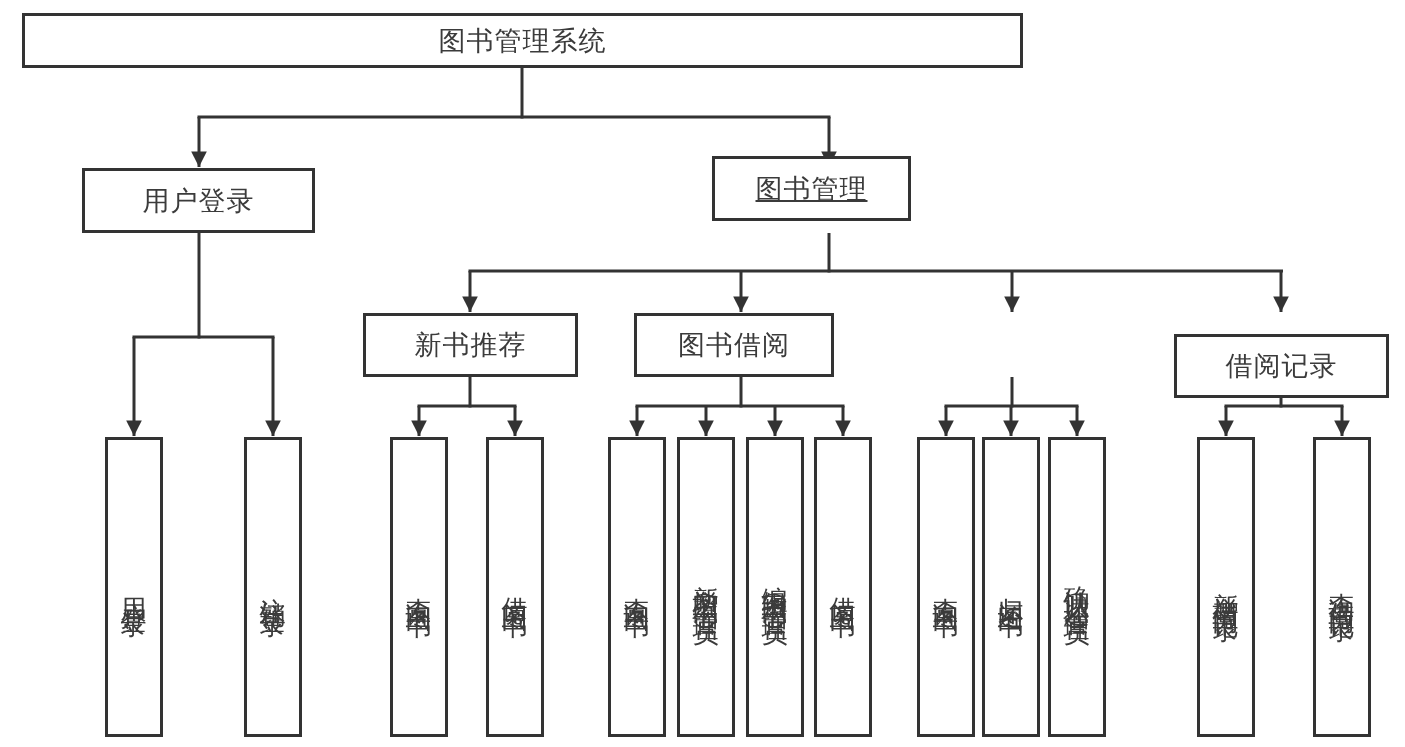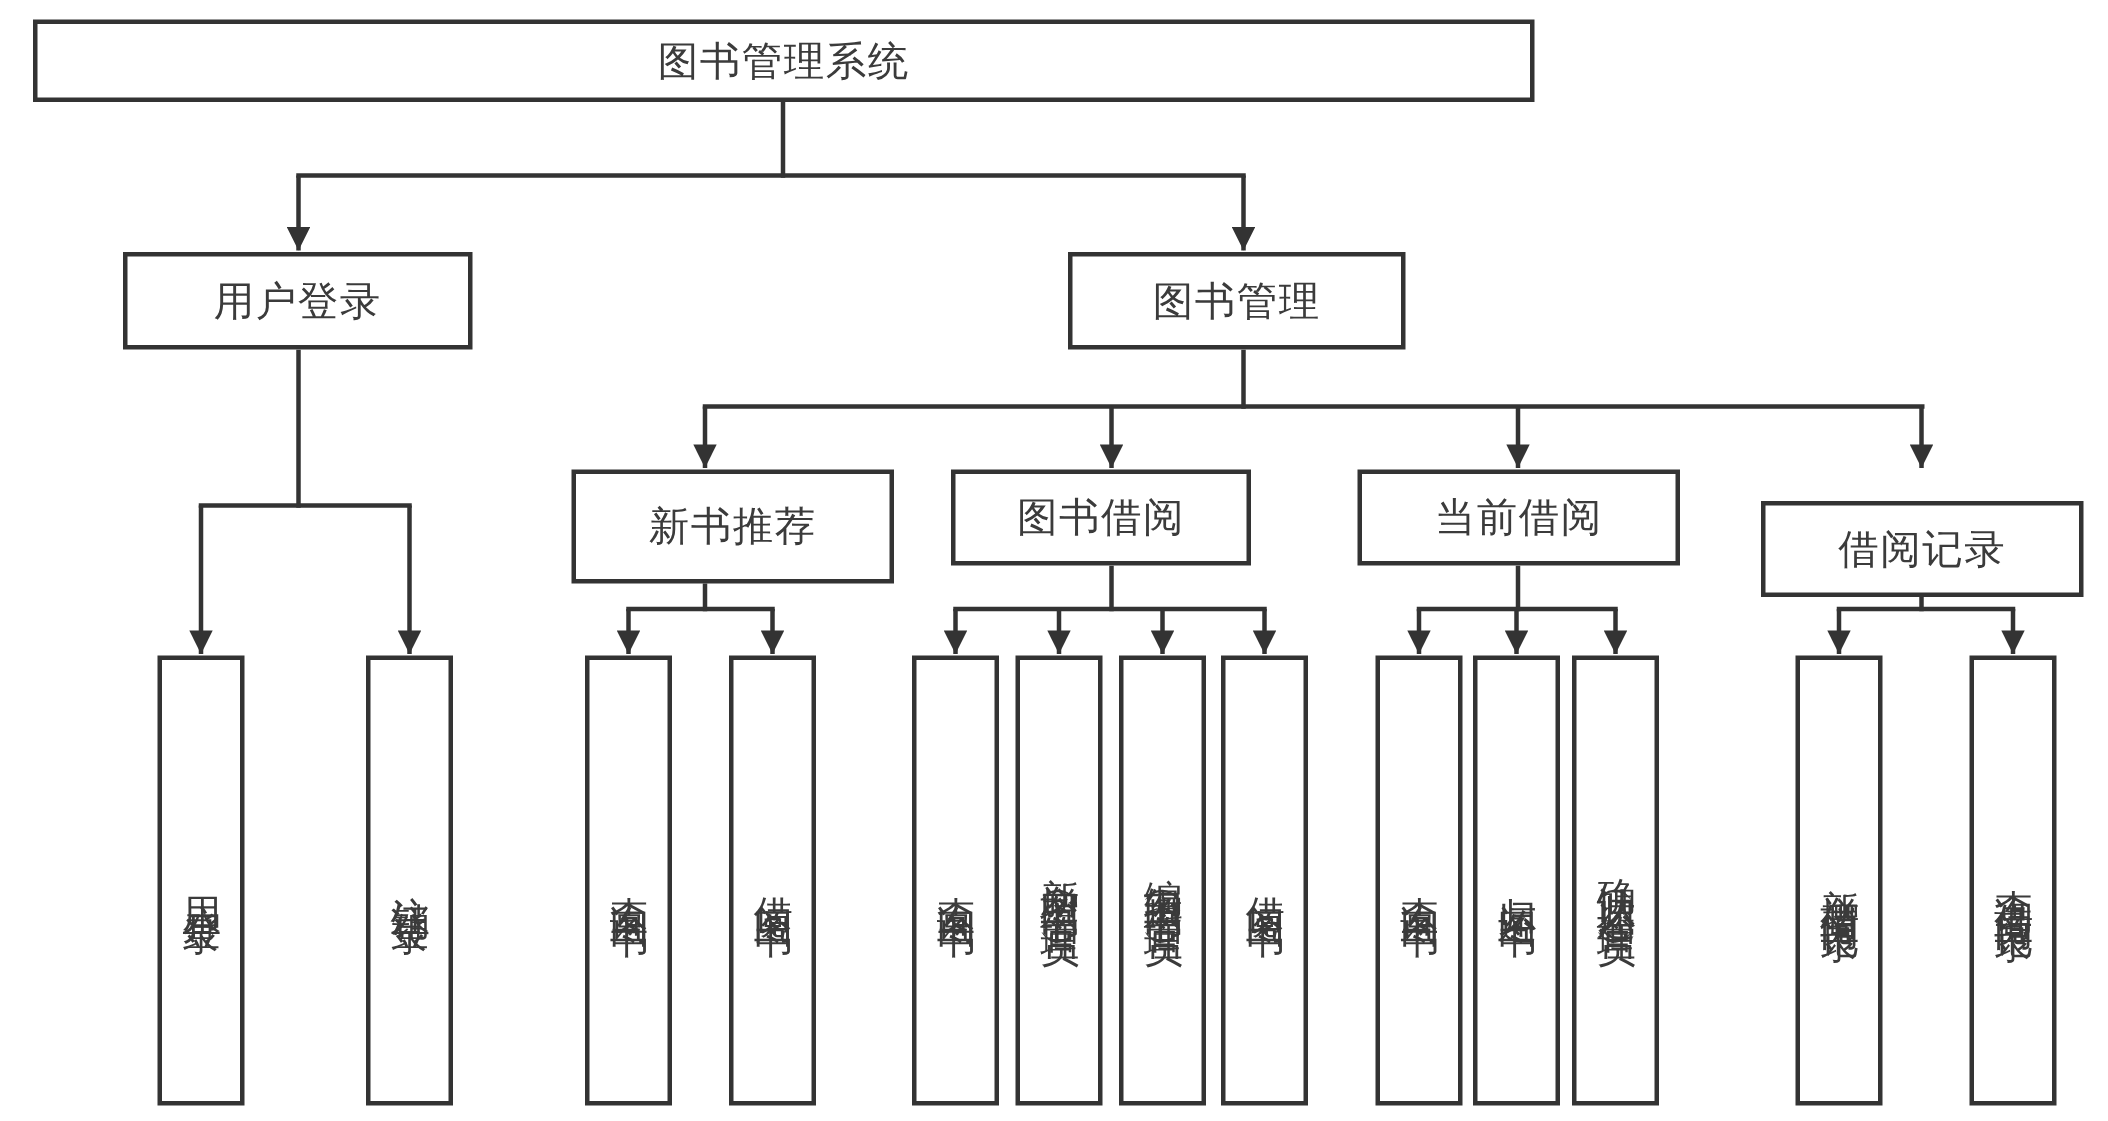--- a/index.html
+++ b/index.html
@@ -116,25 +116,24 @@
       <line x1="1281" y1="377" x2="1281" y2="407.5"></line>
       <line x1="1224.5" y1="406" x2="1343.5" y2="406"></line>
       <line x1="1226" y1="406" x2="1226" y2="436" marker-end="url(#arr)"></line>
       <line x1="1342" y1="406" x2="1342" y2="436" marker-end="url(#arr)"></line>
     </g>
   </svg>
 
   <div class="box" style="left:22px; top:13px; width:1001px; height:55px;">图书管理系统</div>
 
   <div class="box" style="left:82px; top:168px; width:233px; height:65px;">用户登录</div>
-  <div class="box" style="left:712px; top:168px; width:225px; height:65px;">图书管理</div>
+  <div class="box" style="left:712px; top:156px; width:199px; height:65px;text-decoration:underline;">图书管理</div>
 
-  <div class="box" style="left:381px; top:313px; width:215px; height:76px;">新书推荐</div>
+  <div class="box" style="left:363px; top:313px; width:215px; height:64px;">新书推荐</div>
   <div class="box" style="left:634px; top:313px; width:200px; height:64px;">图书借阅</div>
-  <div class="box" style="left:905px; top:313px; width:215px; height:64px;">当前借阅</div>
   <div class="box" style="left:1174px; top:313px; width:215px; height:64px;margin-top:21px;">借阅记录</div>
 
   <div class="vbox" style="left:105px;">
     <span>用户登录</span>
   </div>
   <div class="vbox" style="left:244px;">
     <span>注销登录</span>
   </div>
 
   <div class="vbox" style="left:390px;">

